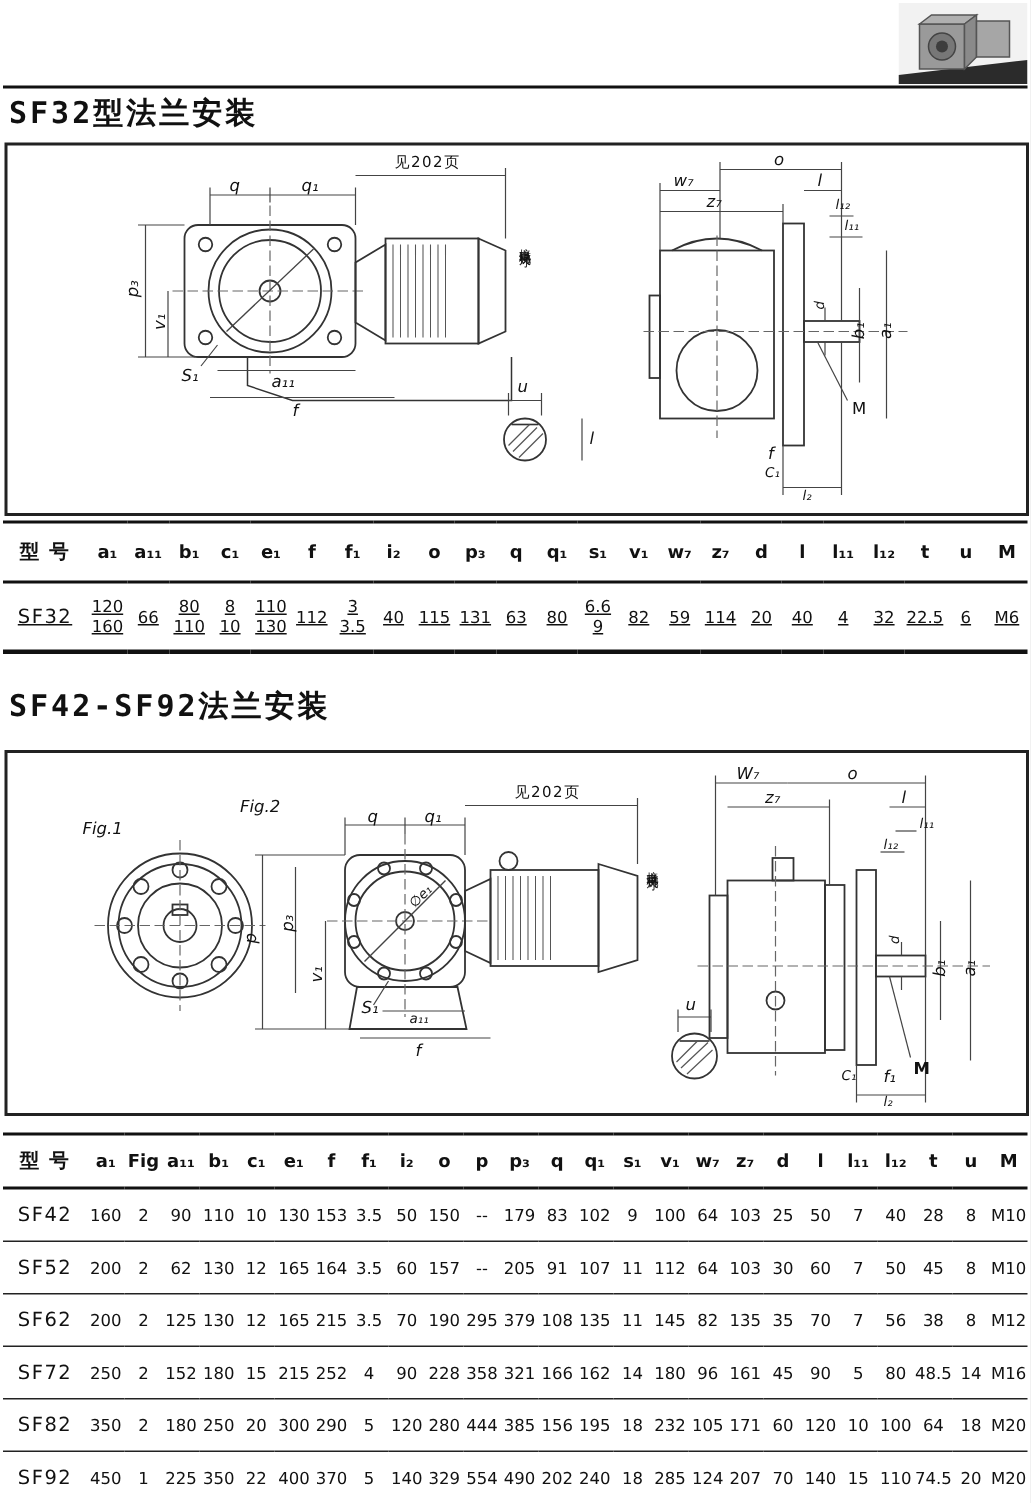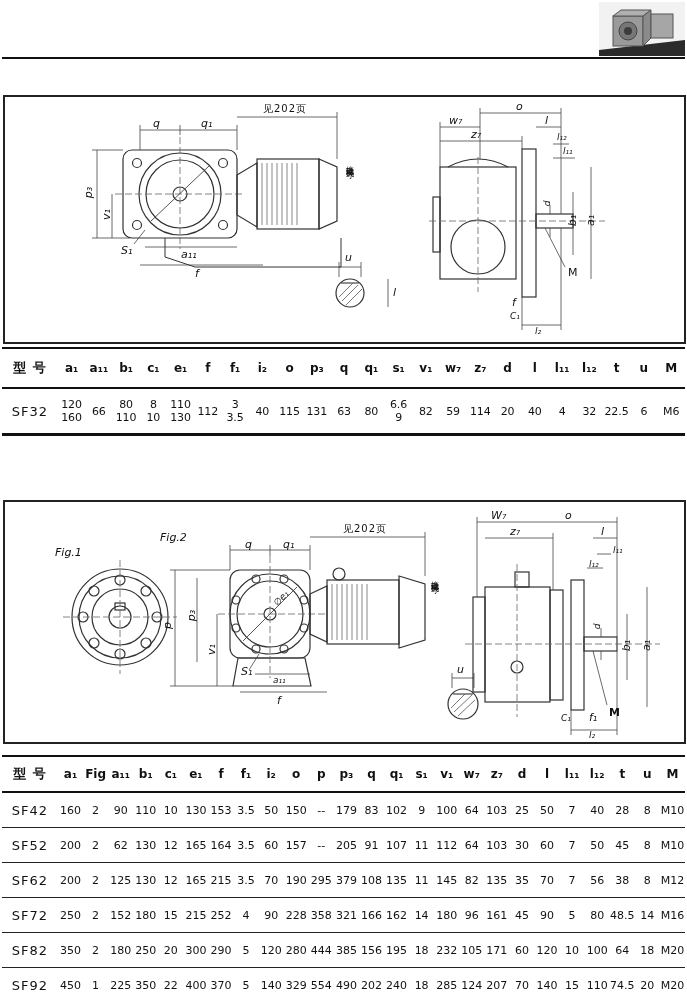--- a/index.html
+++ b/index.html
@@ -17,21 +17,21 @@
   .cn{font-style:normal;font-size:10px;letter-spacing:1px;}
   .vert{writing-mode:vertical-rl;text-orientation:upright;font-style:normal;font-size:8px;letter-spacing:1px;}
   .rot{transform:rotate(-90deg);transform-origin:center center;}
   table{border-collapse:collapse;table-layout:fixed;position:absolute;left:2px;width:683px;
         font-size:11px;color:#111;}
   th,td{text-align:center;vertical-align:middle;padding:1px 0;font-weight:400;
         white-space:pre-line;overflow:hidden;}
   thead th{font-size:12px;font-weight:bold;}
   .t1{border-top:2px solid #111;border-bottom:3px solid #111;}
   .t1 thead th{border-bottom:2px solid #111;height:36px;}
-  .t1 tbody td{height:42px;}
+  .t1 tbody td{height:42px;text-decoration:underline;}
   .t2{border-top:2px solid #111;border-bottom:4px double #111;}
   .t2 thead th{border-bottom:2px solid #111;height:32px;}
   .t2 tbody td{height:32px;border-bottom:1px solid #222;}
   .t2 tbody tr:last-child td{border-bottom:none;}
   th.model-col,td.model-col{width:56px;font-size:13px;letter-spacing:1px;text-align:center;}
 </style>
 </head>
 <body>
 
 <div class="page">
@@ -44,20 +44,21 @@
       <polygon points="14,14 22,8 52,8 44,14" fill="#b0b0b0" stroke="#555"></polygon>
       <polygon points="44,14 52,8 52,36 44,44" fill="#8a8a8a" stroke="#555"></polygon>
       <rect x="52" y="12" width="22" height="24" fill="#a6a6a6" stroke="#555"></rect>
       <circle cx="29" cy="29" r="9" fill="#777" stroke="#444"></circle>
       <circle cx="29" cy="29" r="4" fill="#3d3d3d"></circle>
     </svg>
   </div>
 
   <div class="rule" style="top:57px"></div>
 
+  <div class="title" style="top:62px">SF32型法兰安装</div>
 
   <div class="dbox" style="top:95px;height:245px">
     <svg width="675" height="241" viewBox="0 0 675 241">
       <g stroke="#333" fill="none" stroke-width="1.2">
         <rect x="118" y="53" width="114" height="88" rx="9"></rect>
         <circle cx="132" cy="66" r="4.5"></circle>
           <circle cx="218" cy="66" r="4.5"></circle>
         <circle cx="132" cy="128" r="4.5"></circle>
           <circle cx="218" cy="128" r="4.5"></circle>
         <circle cx="175" cy="97" r="41"></circle>
@@ -230,20 +231,21 @@
           <td>40</td>
           <td>4</td>
           <td>32</td>
           <td>22.5</td>
           <td>6</td>
           <td>M6</td>
         </tr>
       </tbody>
   </table>
 
+  <div class="title" style="top:457px">SF42-SF92法兰安装</div>
 
   <div class="dbox" style="top:500px;height:240px">
     <svg width="675" height="236" viewBox="0 0 675 236">
       <g stroke="#333" fill="none" stroke-width="1.2">
         <circle cx="115" cy="115" r="48"></circle>
           <circle cx="115" cy="115" r="41"></circle>
         <circle cx="115" cy="115" r="28"></circle>
           <circle cx="115" cy="115" r="11"></circle>
         <rect x="110" y="101" width="10" height="7"></rect>
         <circle cx="152" cy="115" r="5"></circle>

